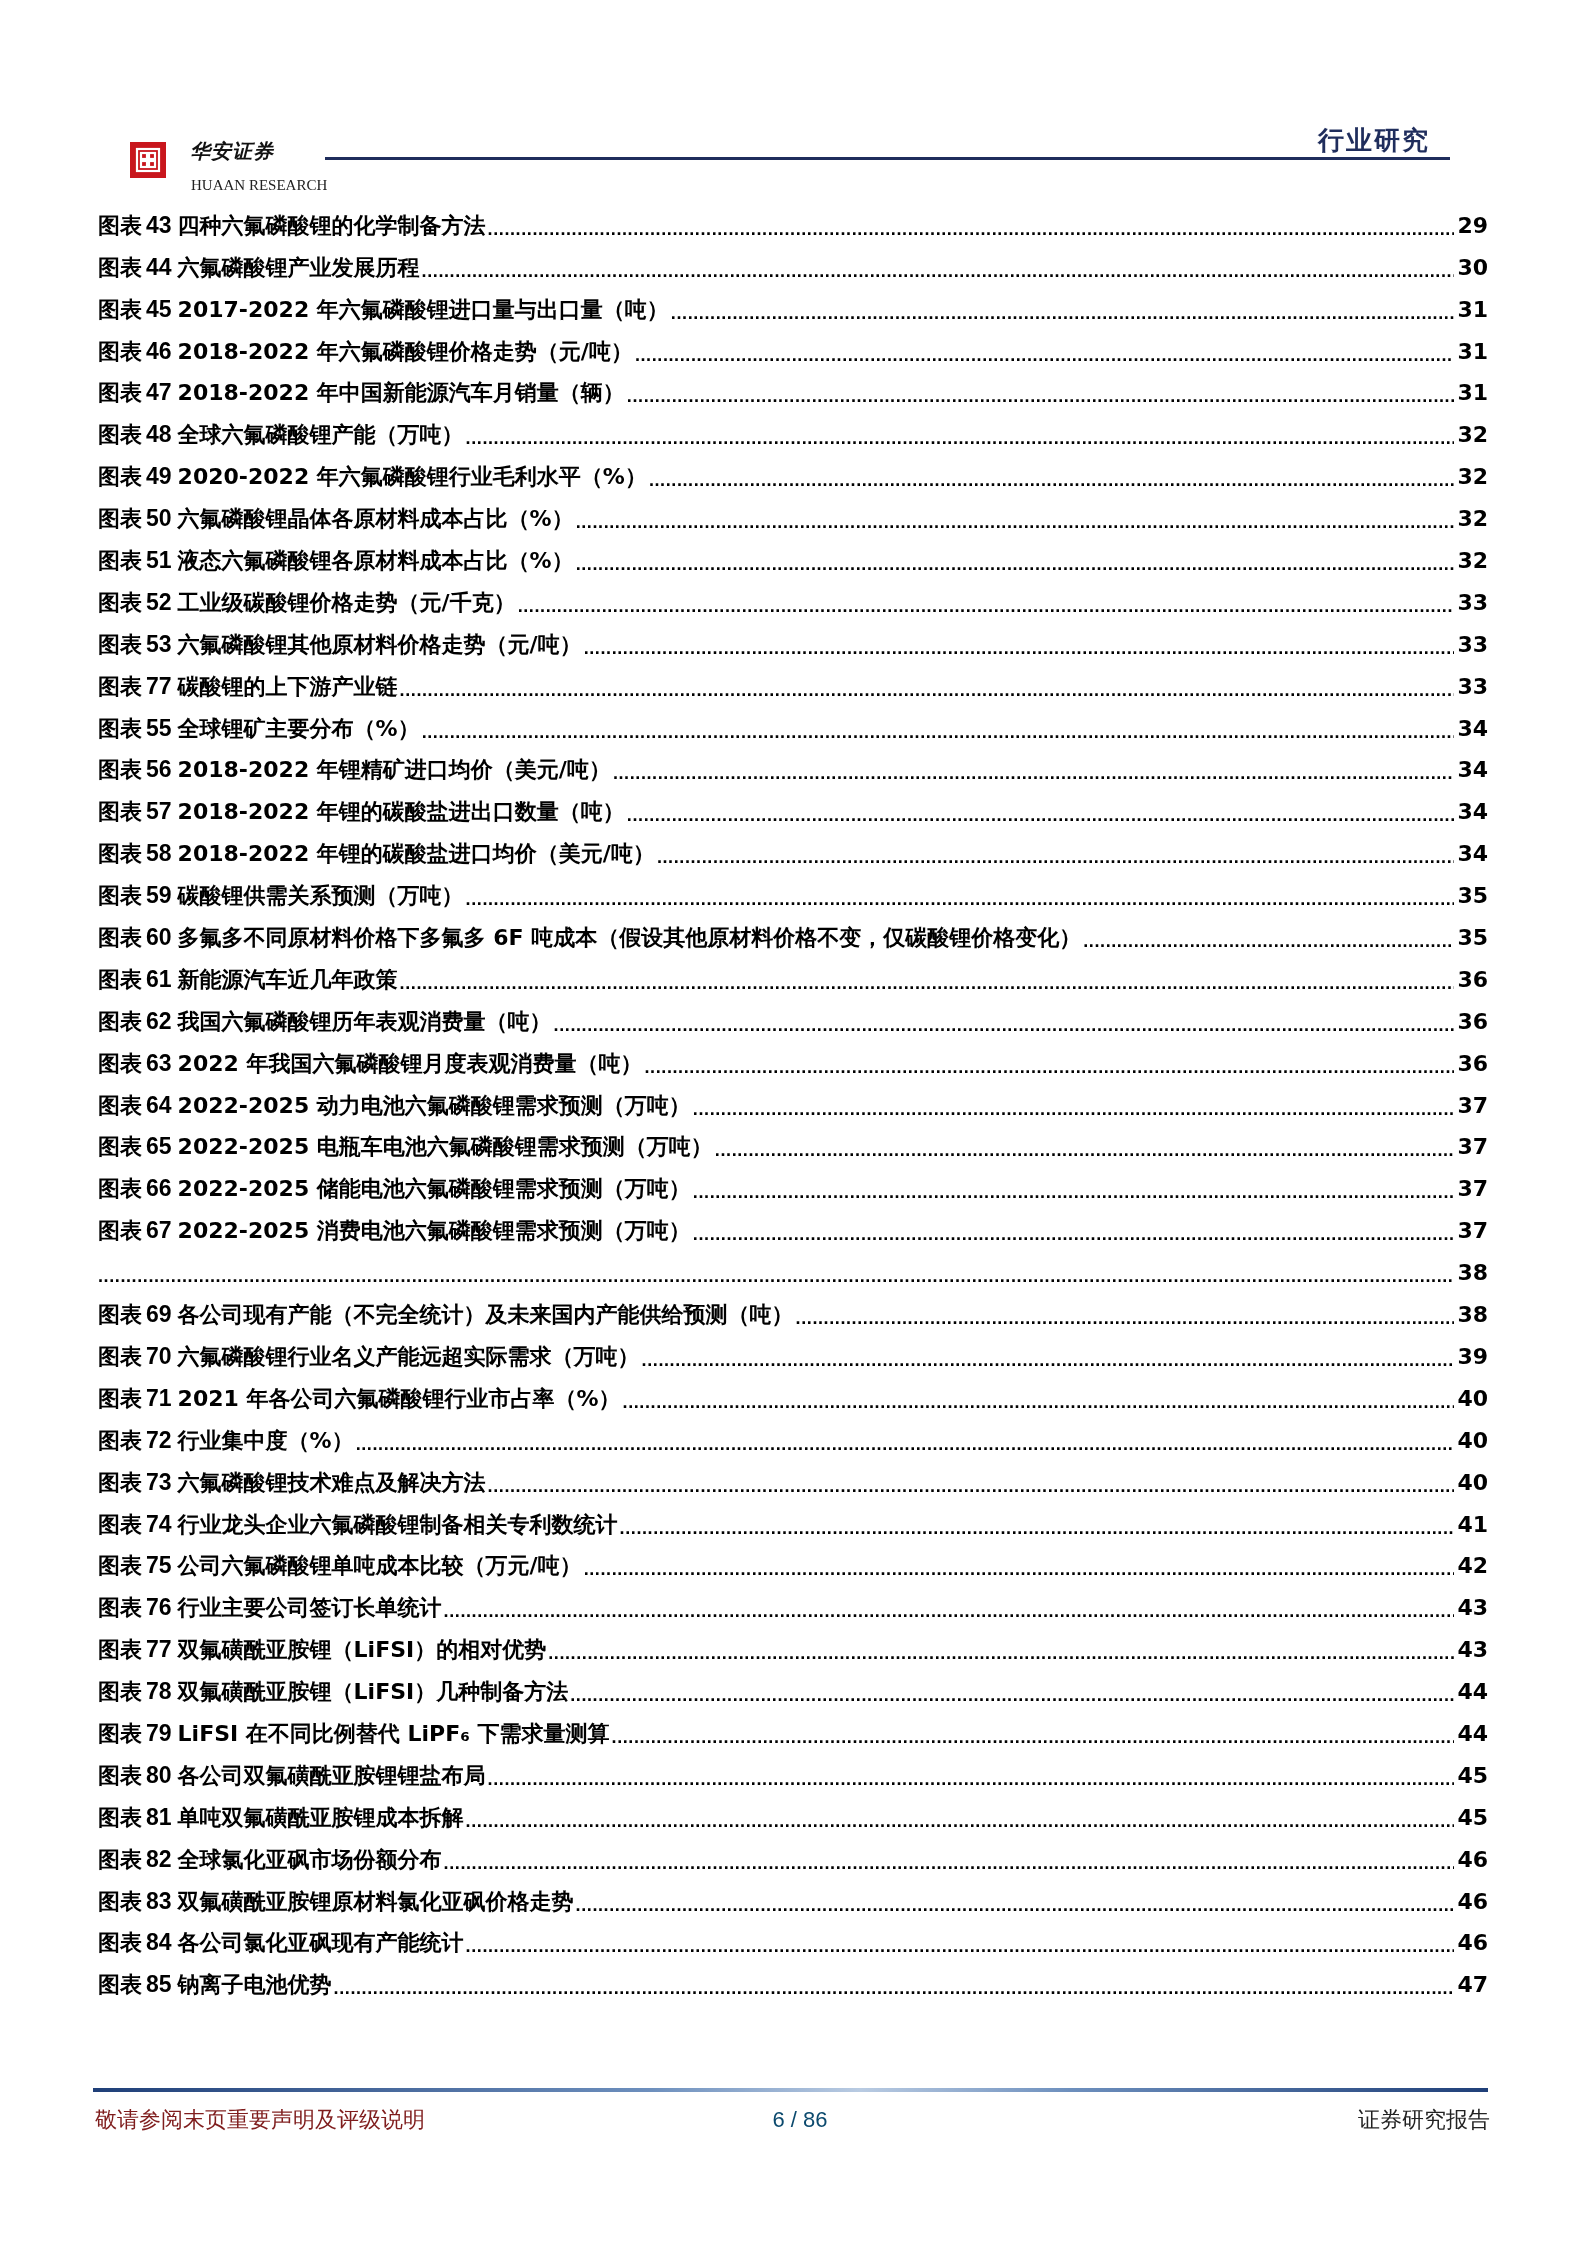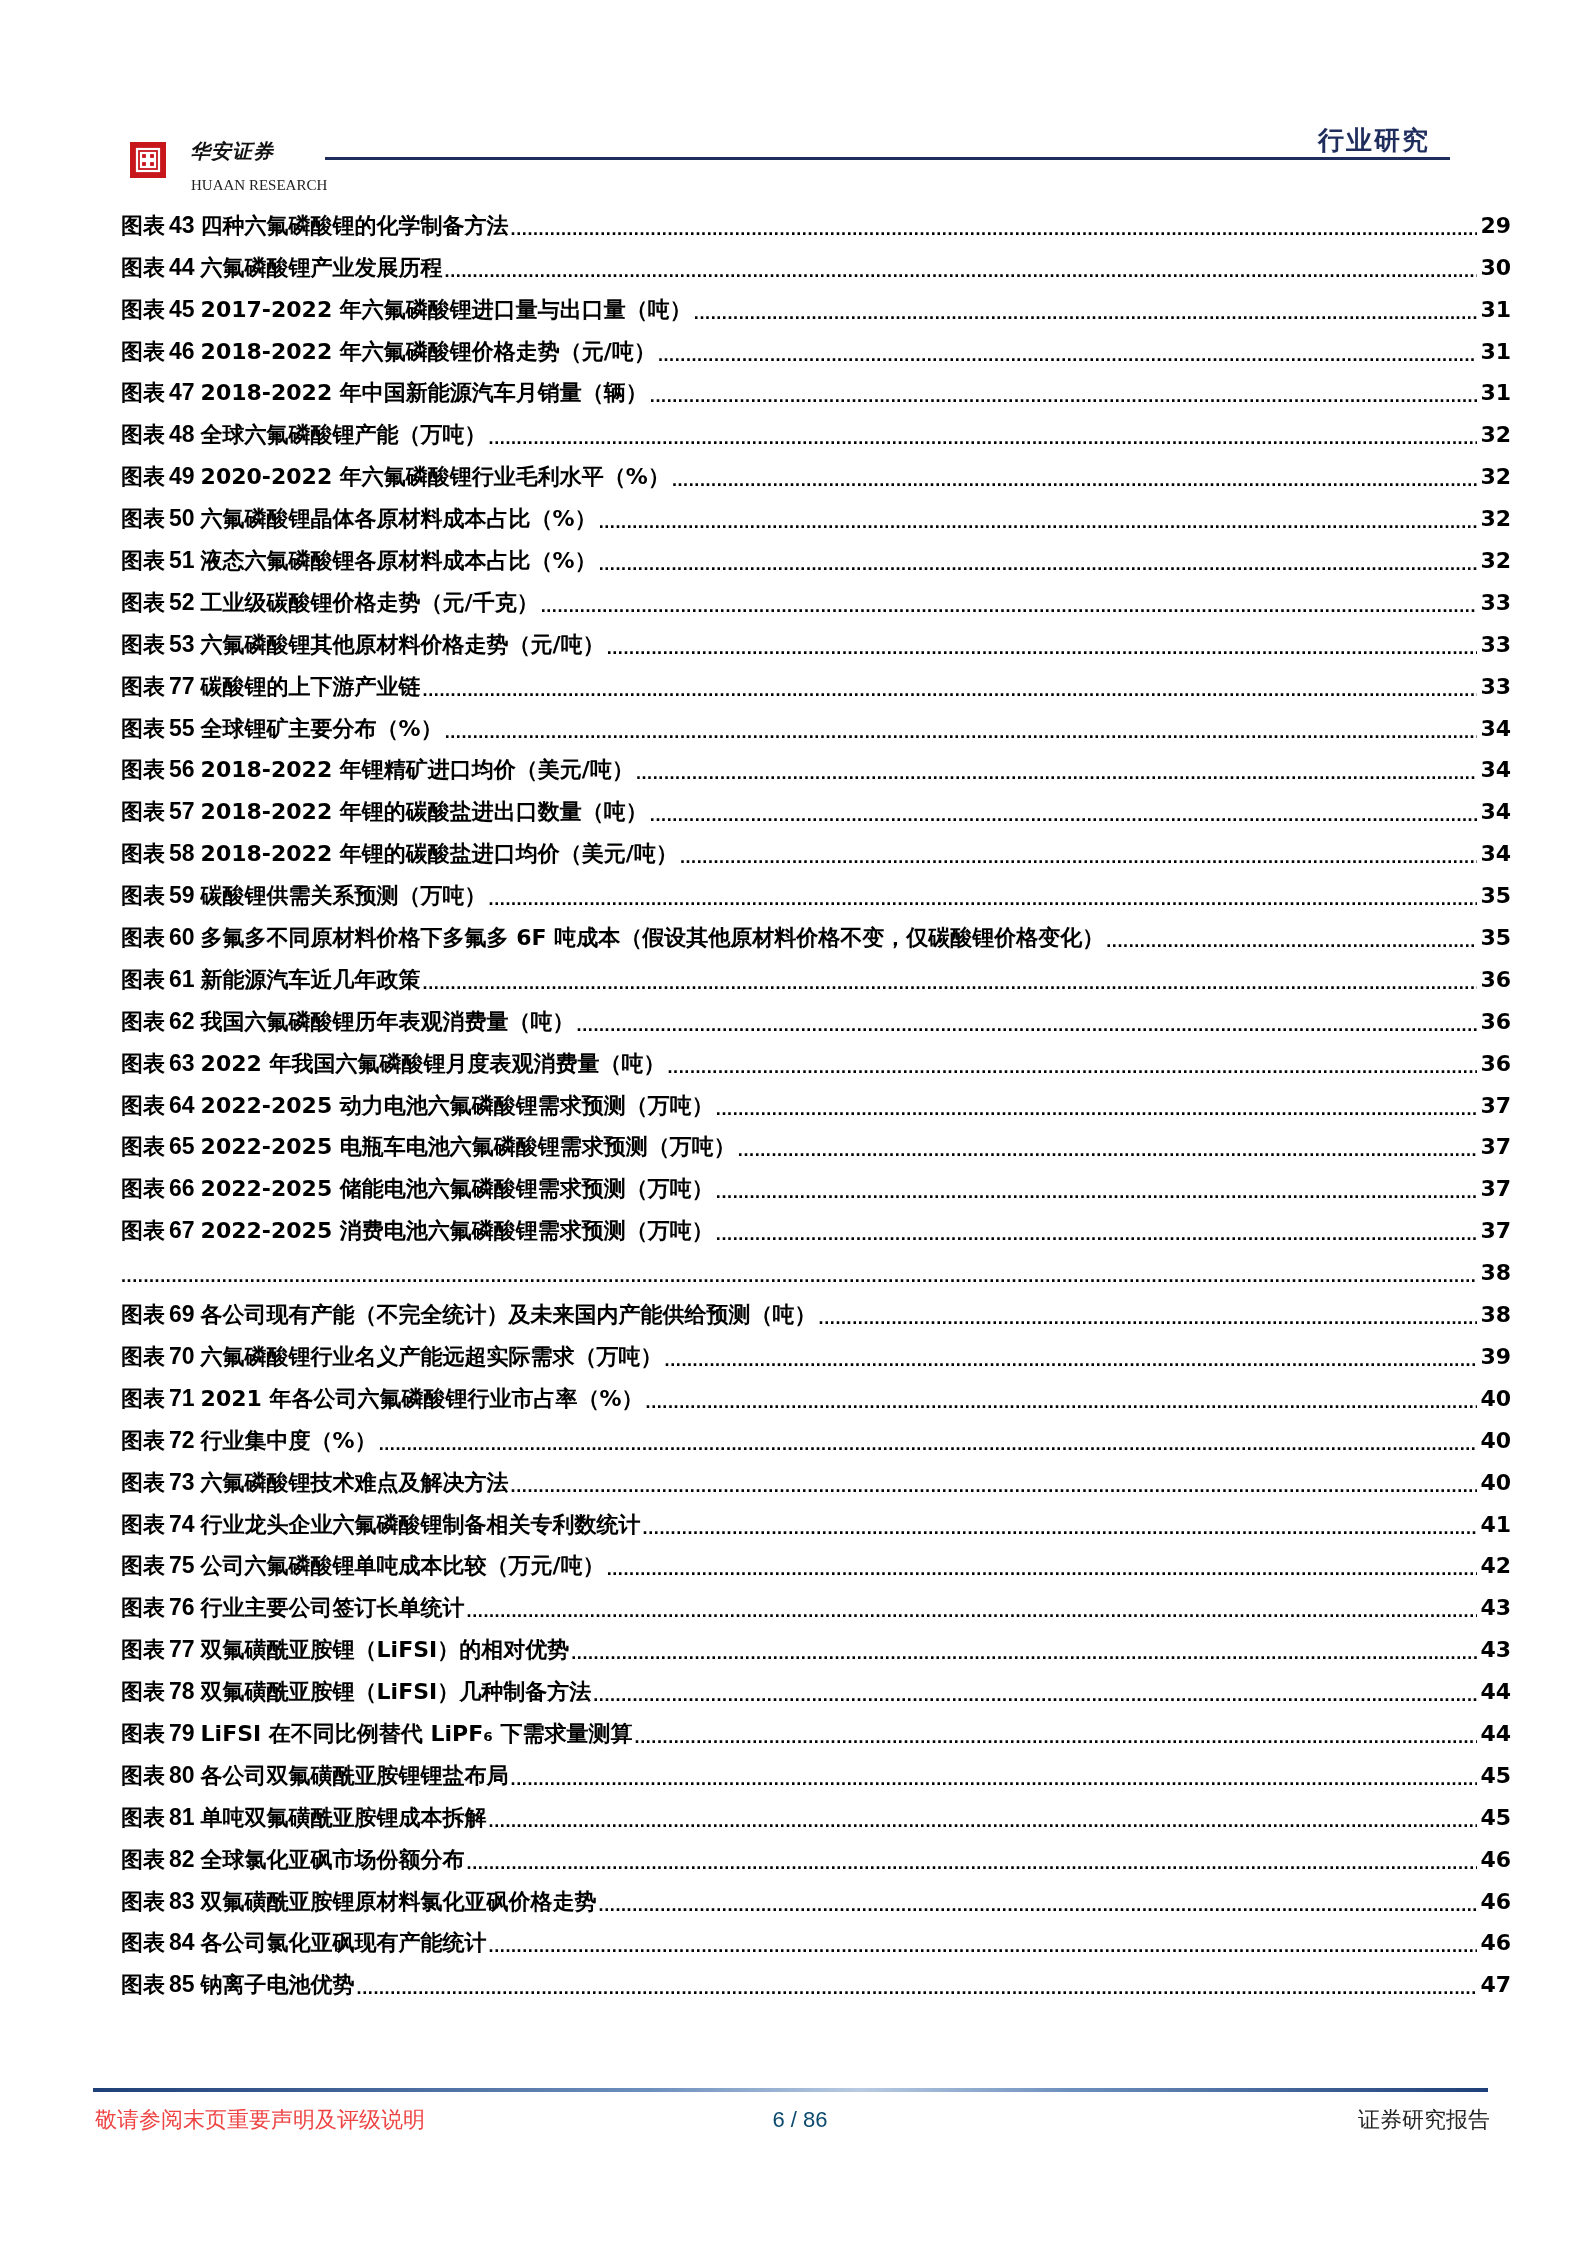--- a/index.html
+++ b/index.html
@@ -9,36 +9,36 @@
               background:#c8161d; display:flex; align-items:center; justify-content:center; }
   .logo-box svg { display:block; }
   .logo-cn { position:absolute; left:190px; top:134px; font-family:"DejaVu Serif", "Liberation Serif", serif;
              font-size:20px; font-weight:bold; letter-spacing:1px; color:#111; line-height:34px; font-style:italic; }
   .logo-en { position:absolute; left:191px; top:178px; font-family:"Liberation Serif", serif;
              font-size:15px; color:#222; letter-spacing:0px; line-height:14px; }
   .header-rule { position:absolute; left:325px; top:157px; width:1125px; height:3px; background:#1f2d5c; }
   .header-tag { position:absolute; left:1318px; top:124px; font-size:26px; color:#1f2d5c;
                 font-family:"DejaVu Serif", "Liberation Serif", serif; font-weight:bold; letter-spacing:2px; line-height:32px; }
 
-  .toc { position:absolute; left:98px; top:198px; width:1390px;margin-left:23px; }
+  .toc { position:absolute; left:98px; top:198px; width:1390px; }
   .toc-row { display:flex; align-items:flex-end; height:41.9px; font-weight:bold;
              font-size:22px; line-height:28px; }
   .toc-label { white-space:nowrap; padding-right:2px; }
   .toc-label .pre { font-family:"DejaVu Sans", sans-serif; }
   .toc-label .num { font-family:"Liberation Sans", sans-serif; font-size:23px; margin:0 6px 0 4px; }
   .toc-leader { flex:1; height:28px; position:relative; overflow:hidden; }
   .toc-leader::after { content:"........................................................................................................................................................................................................................................................";
                        position:absolute; left:0; bottom:0; white-space:nowrap; font-family:"Liberation Sans", sans-serif;
                        font-size:18px; letter-spacing:0.6px; line-height:22px; }
   .toc-page { font-family:"DejaVu Sans", sans-serif; font-size:22px; width:34px; text-align:right; }
 
   .footer-rule { position:absolute; left:93px; top:2088px; width:1395px; height:4px;
                  background:linear-gradient(90deg,#1f3f78 0%,#6d8fbd 40%,#b9cbe2 55%,#6d8fbd 70%,#1f3f78 100%); }
   .footer-left { position:absolute; left:95px; top:2105px; font-family:"DejaVu Serif", "Liberation Serif", serif;
-                 font-size:22px; color:#ef4444; line-height:30px; }
+                 font-size:22px; color:#7f1d1d; line-height:30px; }
   .footer-center { position:absolute; left:700px; width:200px; top:2105px; text-align:center;
                    font-family:"Liberation Sans", sans-serif; font-size:22px; color:#0c4a6e; line-height:30px; }
   .footer-right { position:absolute; left:1300px; width:190px; top:2105px; text-align:right;
                   font-family:"DejaVu Serif", "Liberation Serif", serif; font-size:22px; color:#222; line-height:30px; }
 </style>
 </head>
 <body>
 
 <div class="logo-box">
   <svg width="30" height="30" viewBox="0 0 30 30">

